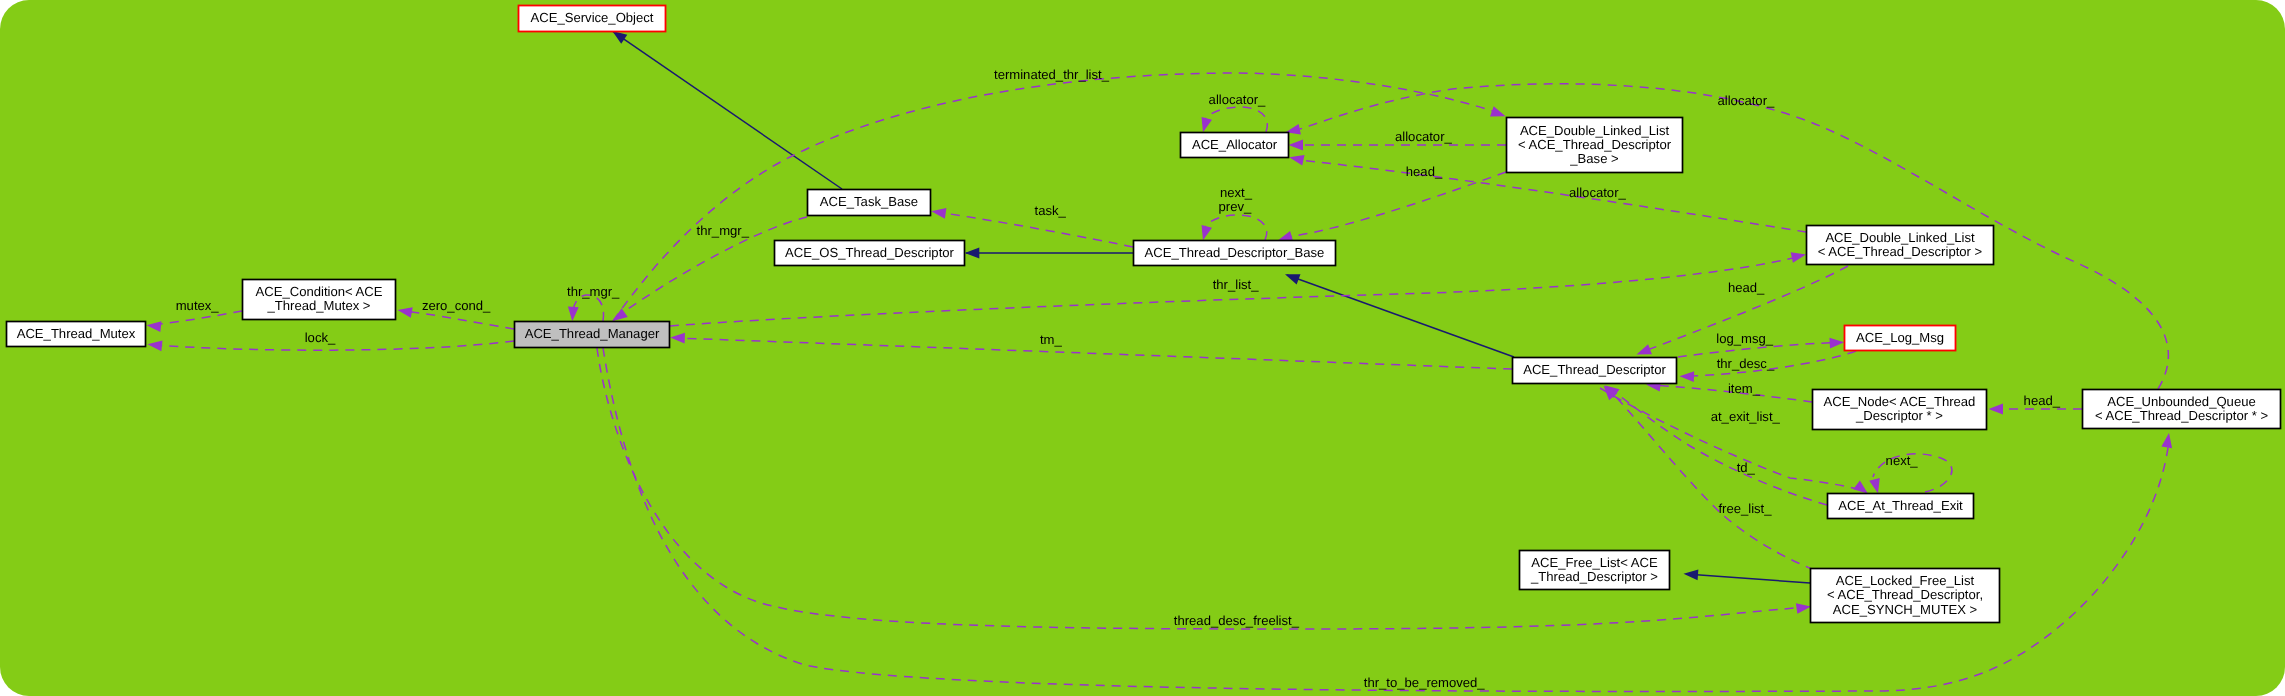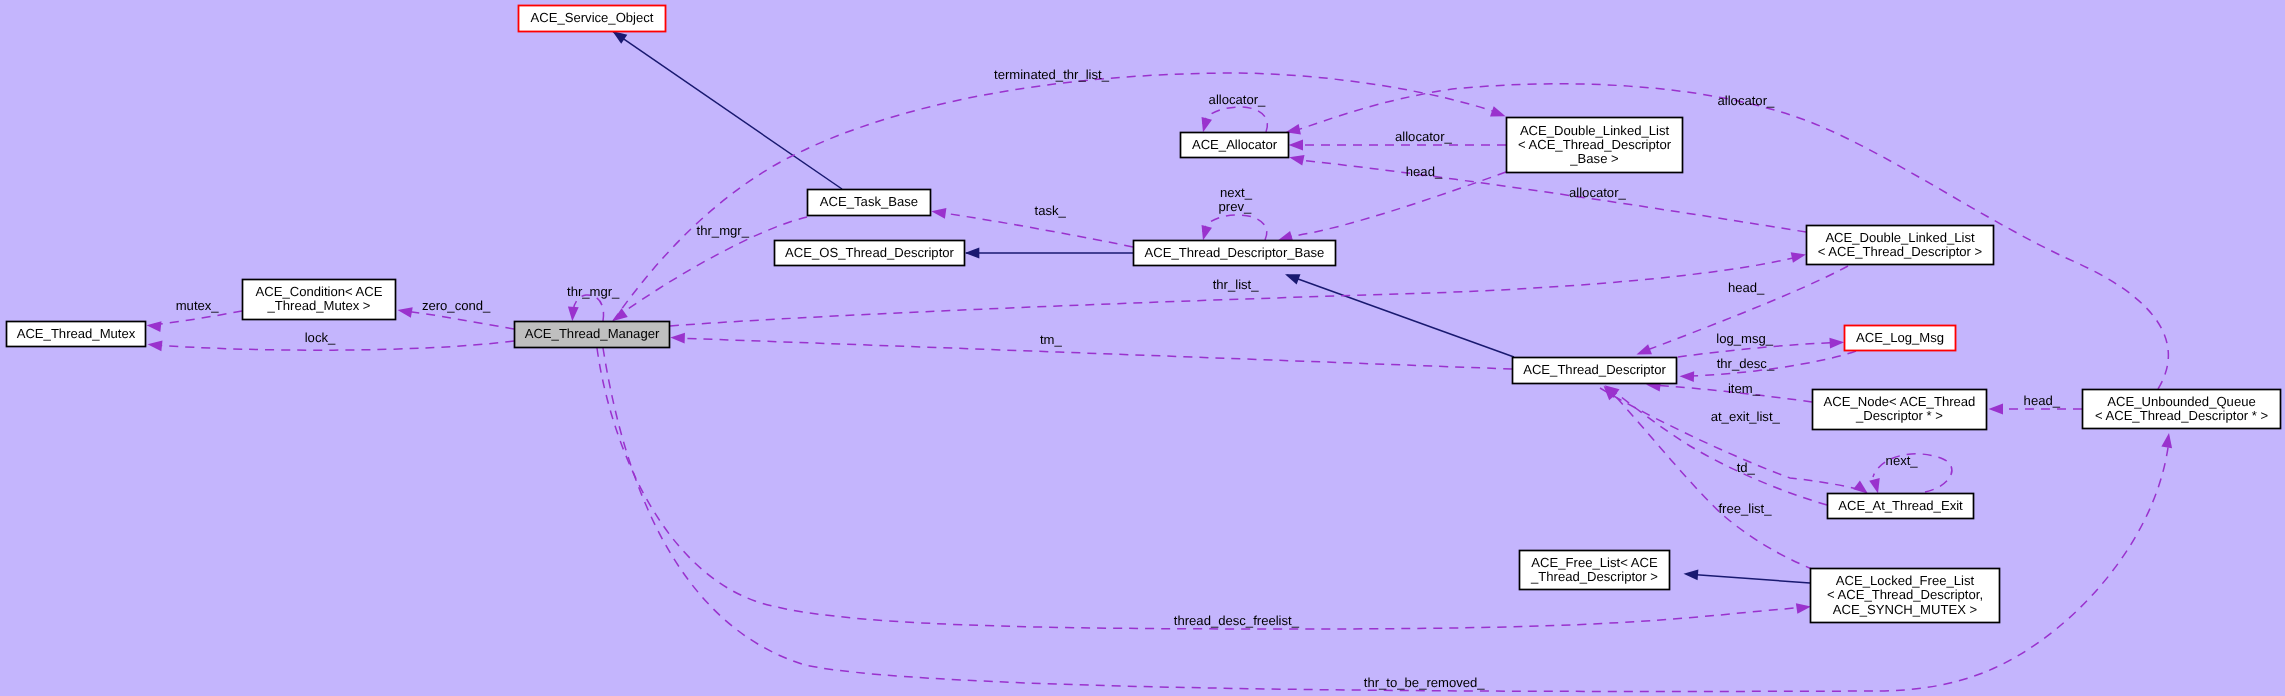--- a/index.html
+++ b/index.html
@@ -1,19 +1,19 @@
 <!DOCTYPE html>
 <html><head>
 <meta charset="utf-8">
 <style>
   html,body{margin:0;padding:0;background:#ffffff;
        -webkit-font-smoothing:antialiased;text-rendering:geometricPrecision;}
   body{width:2285px;height:696px;overflow:hidden;
        font-family:"Liberation Sans",sans-serif;}
-  #diagram{position:relative;width:2285px;height:696px;background:#c4b5fd;}
+  #diagram{position:relative;width:2285px;height:696px;background:#84cc16;border-radius:29px;}
   #graph{display:block;position:absolute;left:0;top:0;
          transform:translateZ(0);}
   .node-label{font-family:"Liberation Sans",sans-serif;font-size:13.1px;
               fill:#000000;text-anchor:middle;}
   .edge-label{font-family:"Liberation Sans",sans-serif;font-size:13.1px;
               fill:#000000;text-anchor:start;}
   .node-box{fill:#ffffff;stroke:#000000;stroke-width:1.7;}
   .node-box.current{fill:#bfbfbf;stroke:#000000;stroke-width:1.7;}
   .node-box.highlight{fill:#ffffff;stroke:#ff0000;stroke-width:1.8;}
   .edge-assoc{fill:none;stroke:#9a32cd;stroke-width:1.5;stroke-dasharray:9,7;}

